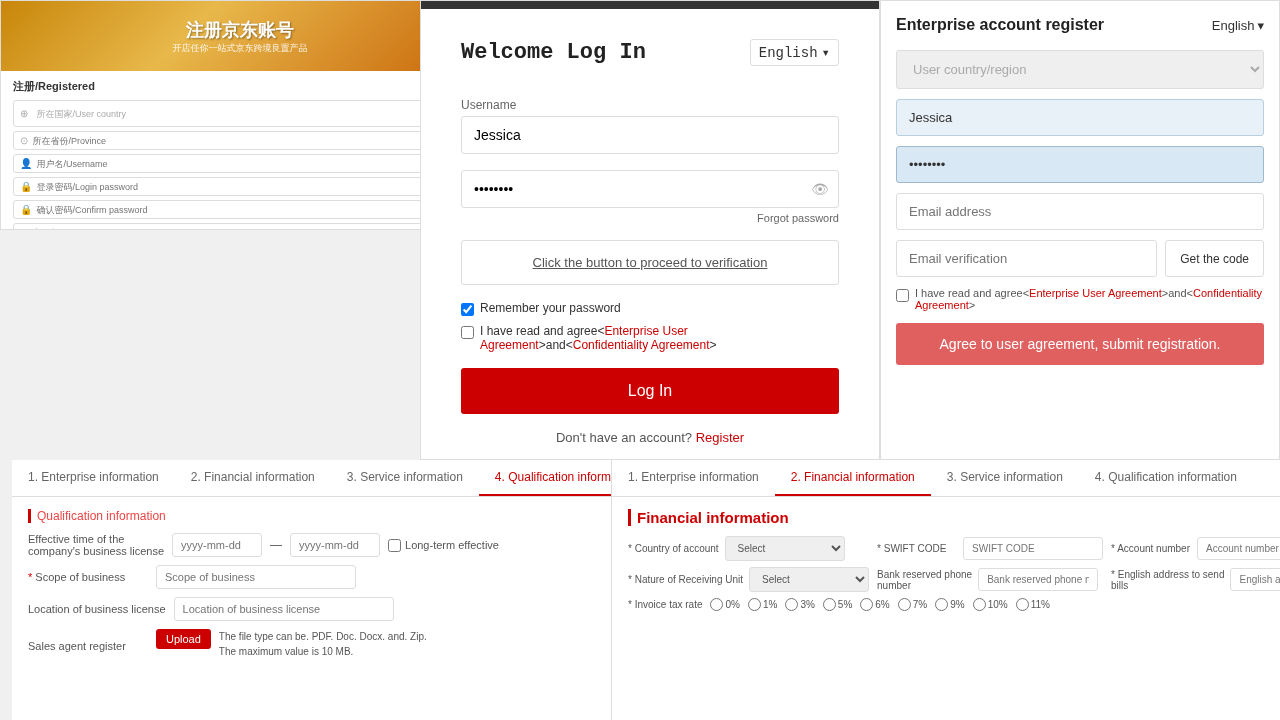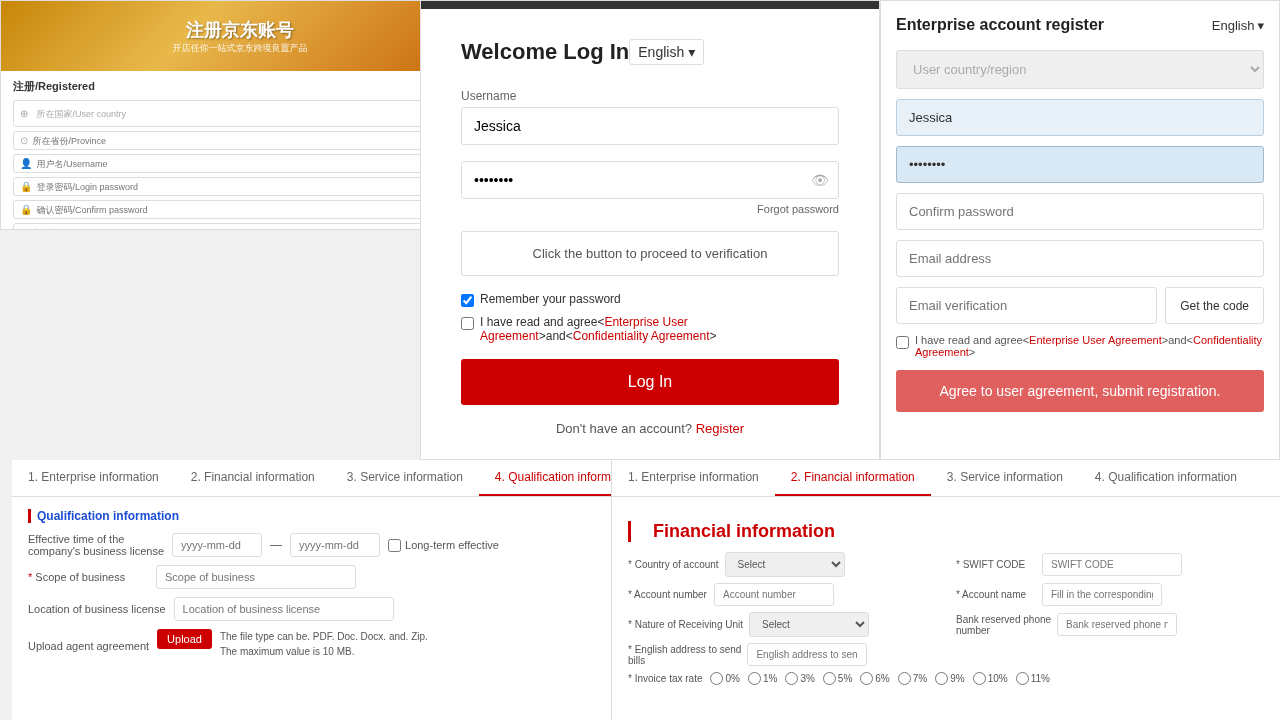--- a/index.html
+++ b/index.html
@@ -73,22 +73,24 @@
     }
     .login-top-bar {
       height: 8px;
       background: #333;
     }
     .login-body {
       padding: 30px 40px;
     }
     .login-header {
       display: flex;
-      align-items: center;
-      margin-bottom: 24px;
+      justify-content: space-between;
+      align-items: center;
+      margin-bottom: 32px;
+      font-family: Liberation Mono, monospace;
     }
     .login-title { font-size: 22px; font-weight: 600; color: #222; }
     .lang-select {
       display: flex;
       align-items: center;
       gap: 4px;
       font-size: 14px;
       color: #333;
       cursor: pointer;
       border: 1px solid #ddd;
@@ -129,20 +131,21 @@
     .verification-box {
       width: 100%;
       padding: 14px;
       border: 1px solid #ddd;
       border-radius: 3px;
       text-align: center;
       font-size: 13px;
       color: #555;
       margin-bottom: 16px;
       cursor: pointer;
+      text-decoration: underline;
     }
     .checkbox-row {
       display: flex;
       align-items: flex-start;
       gap: 6px;
       margin-bottom: 8px;
       font-size: 12px;
       color: #333;
     }
     .checkbox-row input[type="checkbox"] { margin-top: 2px; }
@@ -277,22 +280,22 @@
       cursor: pointer;
       white-space: nowrap;
     }
     .tab-item.active {
       color: #c00;
       border-bottom: 2px solid #c00;
     }
     .tab-content { padding: 12px 16px; }
     .section-title {
       font-size: 12px;
-      color: #1d4ed8;
-      font-weight: bold;
+      color: #ef4444;
+      font-weight: normal;
       margin-bottom: 10px;
       border-left: 3px solid #c00;
       padding-left: 6px;
     }
     .form-row {
       display: flex;
       align-items: center;
       margin-bottom: 8px;
       gap: 8px;
     }
@@ -327,31 +330,30 @@
     .bottom-right {
       flex: 1;
       overflow: hidden;
     }
     .tab-bar-right {
       display: flex;
       border-bottom: 1px solid #ddd;
     }
     .tab-content-right { padding: 12px 16px; }
     .fin-section-title {
-      font-size: 18px;
+      font-size: 15px;
       color: #c00;
       font-weight: bold;
       margin-bottom: 10px;
       border-left: 3px solid #c00;
-      padding-left: 22px;
-      margin-top: 12px;
+      padding-left: 6px;
     }
     .fin-grid {
       display: grid;
-      grid-template-columns: 1fr 1fr;
+      grid-template-columns: 1fr 1fr 1fr 1fr;
       gap: 6px 8px;
     }
     .fin-row {
       display: flex;
       align-items: center;
       gap: 6px;
     }
     .fin-label { font-size: 10px; color: #555; white-space: nowrap; min-width: 80px; }
     .fin-input {
       padding: 5px 8px;
@@ -477,23 +479,20 @@
       <option>User country/region</option>
     </select>
   </div>
   <div class="ent-field ent-field-filled">
     <input type="text" style="background: rgb(232, 240, 248); border: 1px solid rgb(184, 207, 224); color: rgb(51, 51, 51);" value="Jessica">
   </div>
   <div class="ent-field ent-field-filled-dark">
     <input type="password" value="password" style="background: rgb(216, 232, 244); border: 1px solid rgb(160, 184, 204); color: rgb(51, 51, 51);">
   </div>
   <div class="ent-field">
-    <input type="password" style="width: 100%; padding: 10px 12px; border: 1px solid rgb(221, 221, 221); border-radius: 3px; font-size: 13px; color: rgb(170, 170, 170); outline: none;" placeholder="Confirm password">
-  </div>
-  <div class="ent-field">
     <input type="email" style="width: 100%; padding: 10px 12px; border: 1px solid rgb(221, 221, 221); border-radius: 3px; font-size: 13px; color: rgb(170, 170, 170); outline: none;" placeholder="Email address">
   </div>
   <div class="ent-verify-row">
     <input type="text" placeholder="Email verification" style="">
     <button class="ent-verify-btn">Get the code</button>
   </div>
   <div class="ent-agreement">
     <input type="checkbox" style="">
     <span>
       <span>I have read and agree</span>&lt;<span class="link-red">Enterprise User Agreement</span>&gt;<span>and</span>&lt;<span class="link-red">Confidentiality Agreement</span>&gt;
@@ -536,21 +535,21 @@
       </div>
       <div class="form-row">
         <span class="form-label"><span class="star">*</span> <span>Scope of business</span></span>
         <input type="text" class="form-input scope-input" placeholder="Scope of business" style="">
       </div>
       <div class="form-row">
         <span class="form-label">Location of business license</span>
         <input type="text" class="form-input location-input" placeholder="Location of business license" style="">
       </div>
       <div class="form-row">
-        <span class="form-label">Upload agent agreement</span>
+        <span class="form-label">Sales agent register</span>
         <div class="upload-row">
           <button class="upload-btn">Upload</button>
           <div class="upload-note">
             <div>The file type can be. PDF. Doc. Docx. and. Zip.</div>
             <div>The maximum value is 10 MB.</div>
           </div>
         </div>
       </div>
     </div>
   </div>

